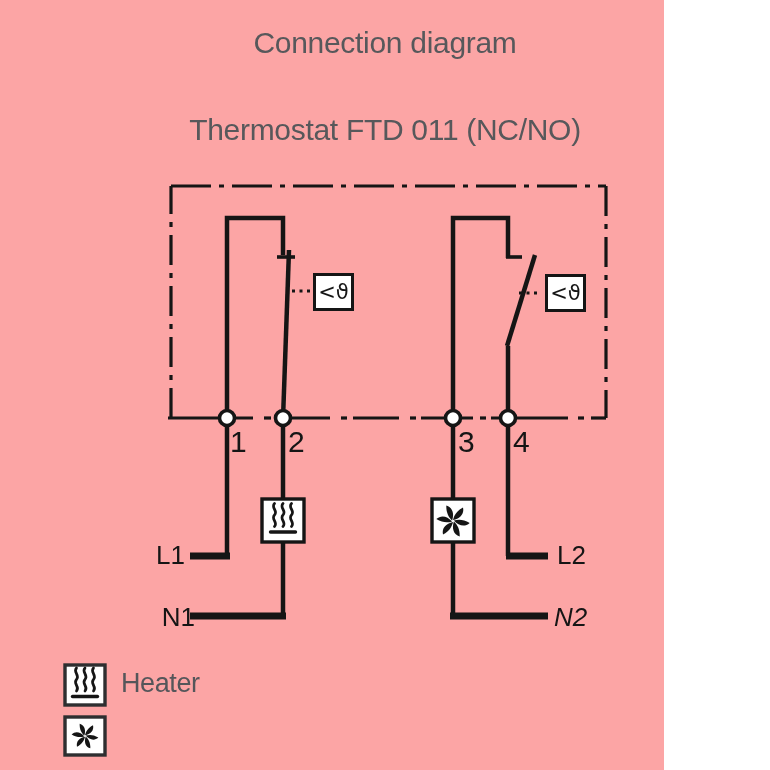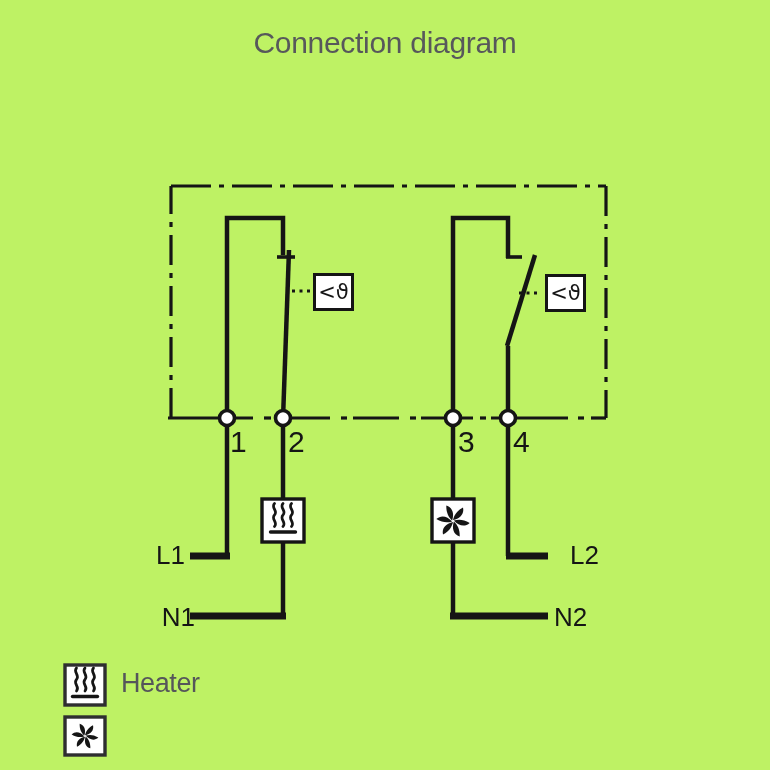--- a/index.html
+++ b/index.html
@@ -2,23 +2,23 @@
 <html><head>
 <meta charset="utf-8">
 <style>
   html, body {
     margin: 0;
     padding: 0;
     background: #ffffff;
   }
   .stage {
     position: relative;
-    width: 770px;
+    width: 664px;
     height: 770px;
-    background: #bef264;
+    background: #fca5a5;
     font-family: "Liberation Sans", sans-serif;
     overflow: hidden;
   }
   .heading {
     position: absolute;
     left: 0;
     width: 770px;
     text-align: center;
     color: #57585b;
     font-size: 30px;
@@ -74,20 +74,21 @@
     white-space: nowrap;
     text-align: right;
   }
 </style>
 </head>
 <body>
 
 <div class="stage">
 
   <div class="heading title">Connection diagram</div>
+  <div class="heading subtitle">Thermostat FTD 011 (NC/NO)</div>
 
   <svg class="diagram-svg" width="770" height="770" viewBox="0 0 770 770">
     <defs>
       <g id="heater-glyph" fill="none" stroke="#151515" stroke-width="2.7" stroke-linecap="round">
         <path d="M-8.5,9 C-4.5,5 -12.5,1.5 -8.5,-2.5 C-4.5,-6.5 -12.5,-10 -8.5,-14"></path>
         <path d="M0,9 C4,5 -4,1.5 0,-2.5 C4,-6.5 -4,-10 0,-14"></path>
         <path d="M8.5,9 C12.5,5 4.5,1.5 8.5,-2.5 C12.5,-6.5 4.5,-10 8.5,-14"></path>
         <path d="M-12.5,14.5 H12.5" stroke-width="3.4"></path>
       </g>
       <g id="fan-glyph" fill="#151515" stroke="none">
@@ -180,18 +181,18 @@
     <span>&lt;ϑ</span>
   </div>
 
   <div class="lbl terminal-num" style="left:230px; top:427px;">1</div>
   <div class="lbl terminal-num" style="left:288px; top:427px;">2</div>
   <div class="lbl terminal-num" style="left:458px; top:427px;">3</div>
   <div class="lbl terminal-num" style="left:513px; top:427px;">4</div>
 
   <div class="lbl wire-lbl right-align" style="left:135px; top:542px;">L1</div>
   <div class="lbl wire-lbl right-align" style="left:145px; top:604px;">N1</div>
-  <div class="lbl wire-lbl" style="left:570px; top:542px;">L2</div>
-  <div class="lbl wire-lbl" style="left:554px; top:604px;">N2</div>
+  <div class="lbl wire-lbl" style="left:557px; top:542px;">L2</div>
+  <div class="lbl wire-lbl" style="left:554px; top:604px;font-style:italic;">N2</div>
 
   <div class="legend-label" style="left:121px; top:668px;">Heater</div>
 
 </div>
 
 </body></html>

